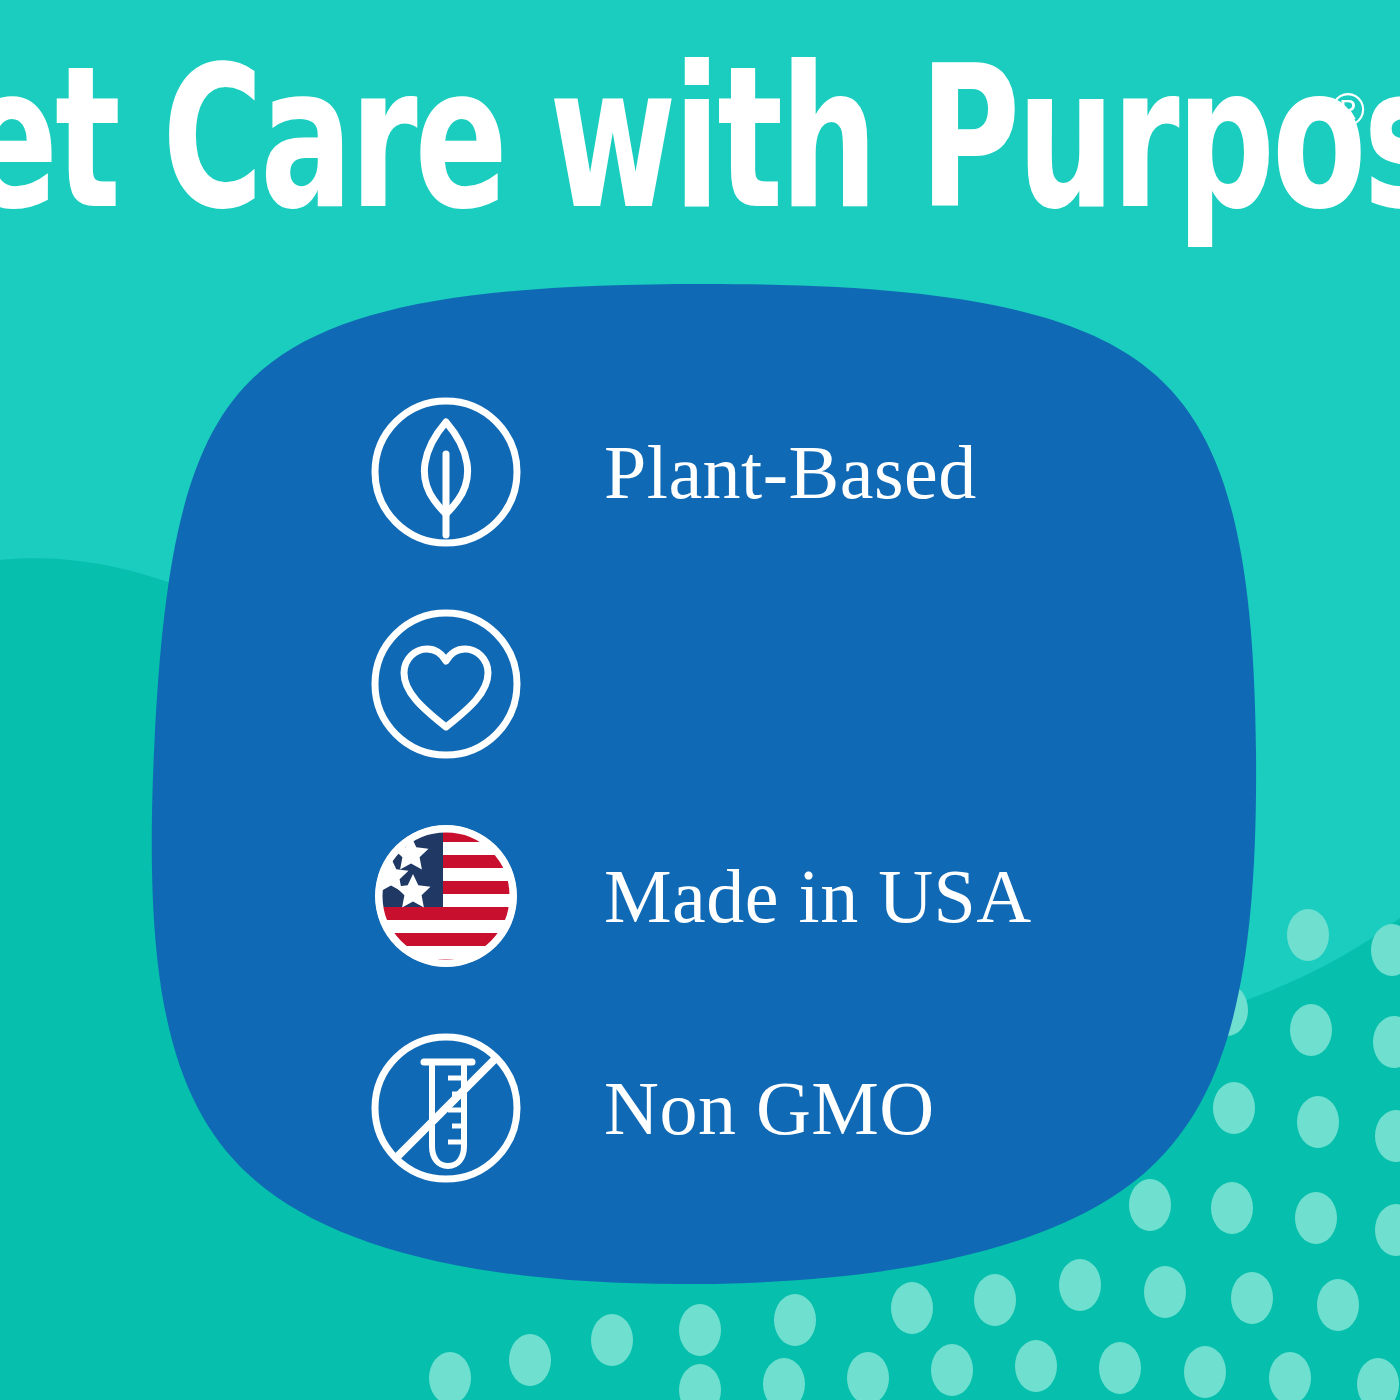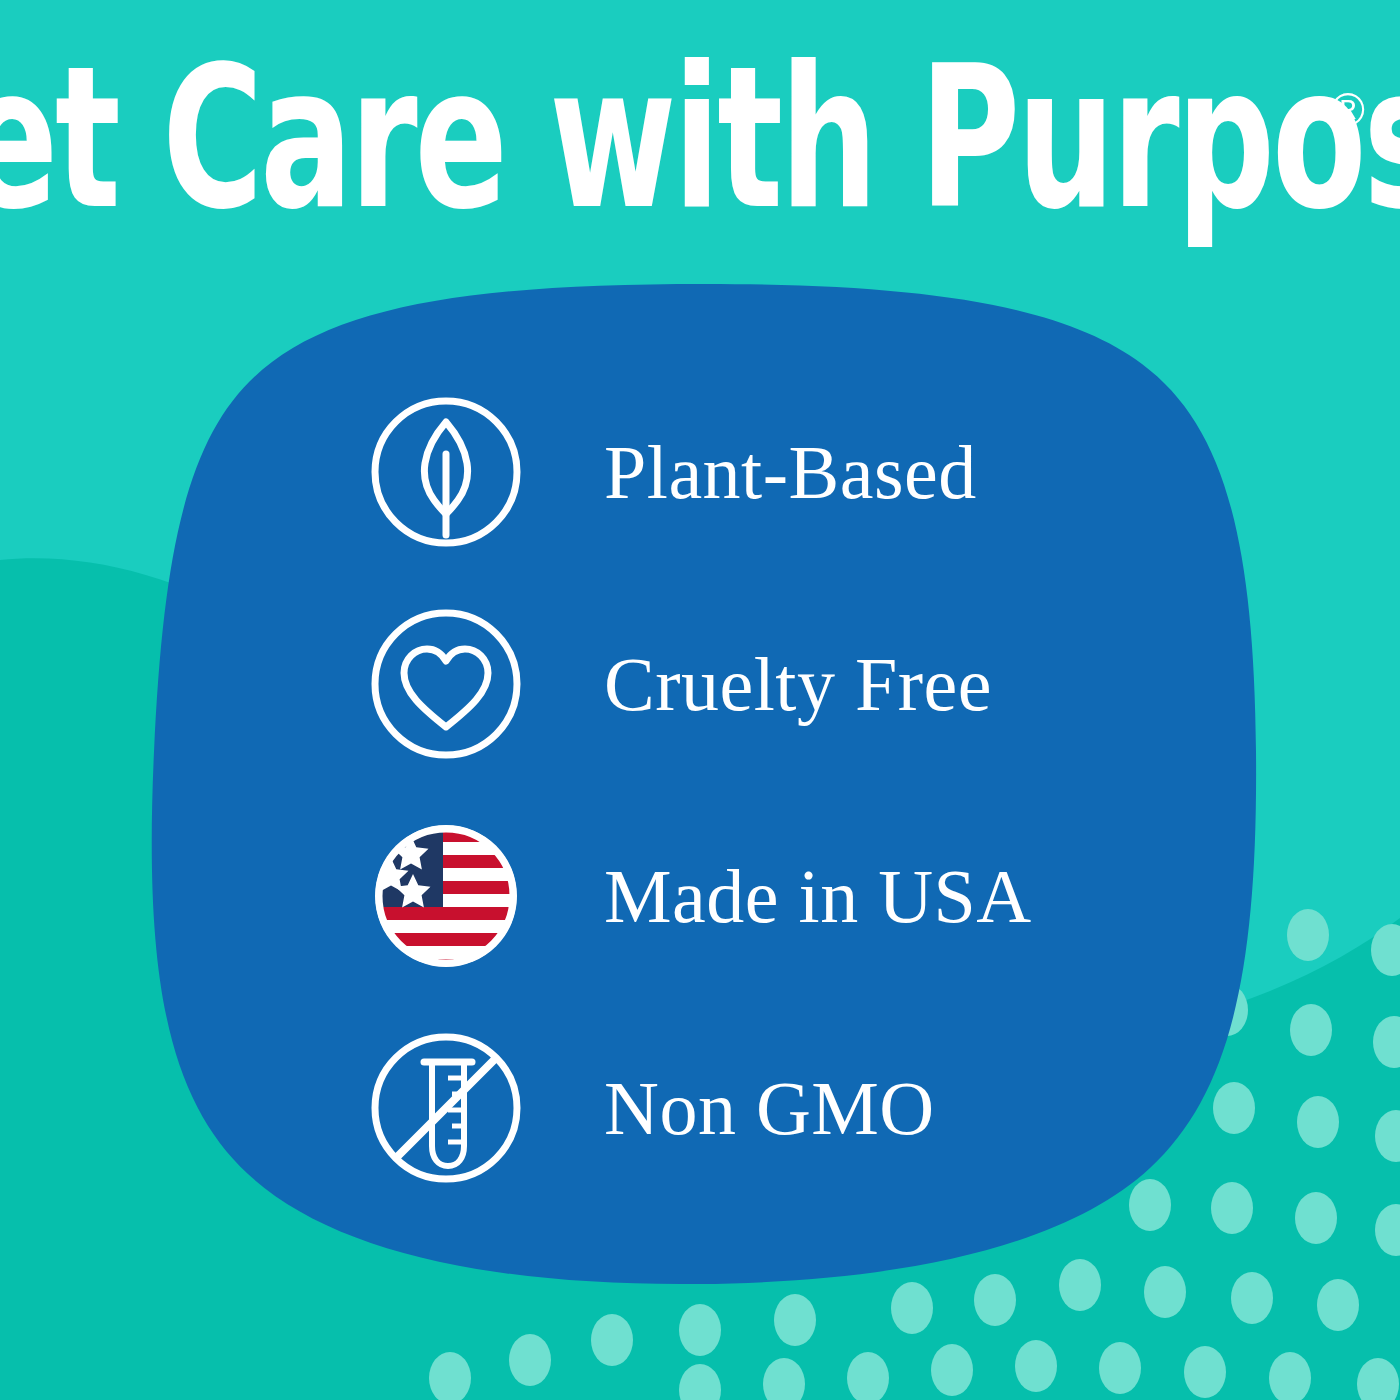--- a/index.html
+++ b/index.html
@@ -194,21 +194,20 @@
         <svg class="feature-icon" viewBox="0 0 160 160" xmlns="http://www.w3.org/2000/svg">
           <circle cx="80" cy="80" r="71" fill="none" stroke="#FFFFFF" stroke-width="7"></circle>
           <path d="M80,123
                    C56,104 38,88 38,69
                    C38,55 49,45 61,45
                    C70,45 76,50 80,57
                    C84,50 90,45 99,45
                    C111,45 122,55 122,69
                    C122,88 104,104 80,123 Z" fill="none" stroke="#FFFFFF" stroke-width="7" stroke-linejoin="round"></path>
         </svg>
-        <div class="feature-label">Cruelty Free</div>
       </div>
 
       <div class="feature-row">
         <svg class="feature-icon" viewBox="0 0 160 160" xmlns="http://www.w3.org/2000/svg">
           <defs>
             <clipPath id="flagClip">
                 <circle cx="80" cy="80" r="67"></circle>
               </clipPath>
           </defs>
           <circle cx="80" cy="80" r="71" fill="#FFFFFF"></circle>

